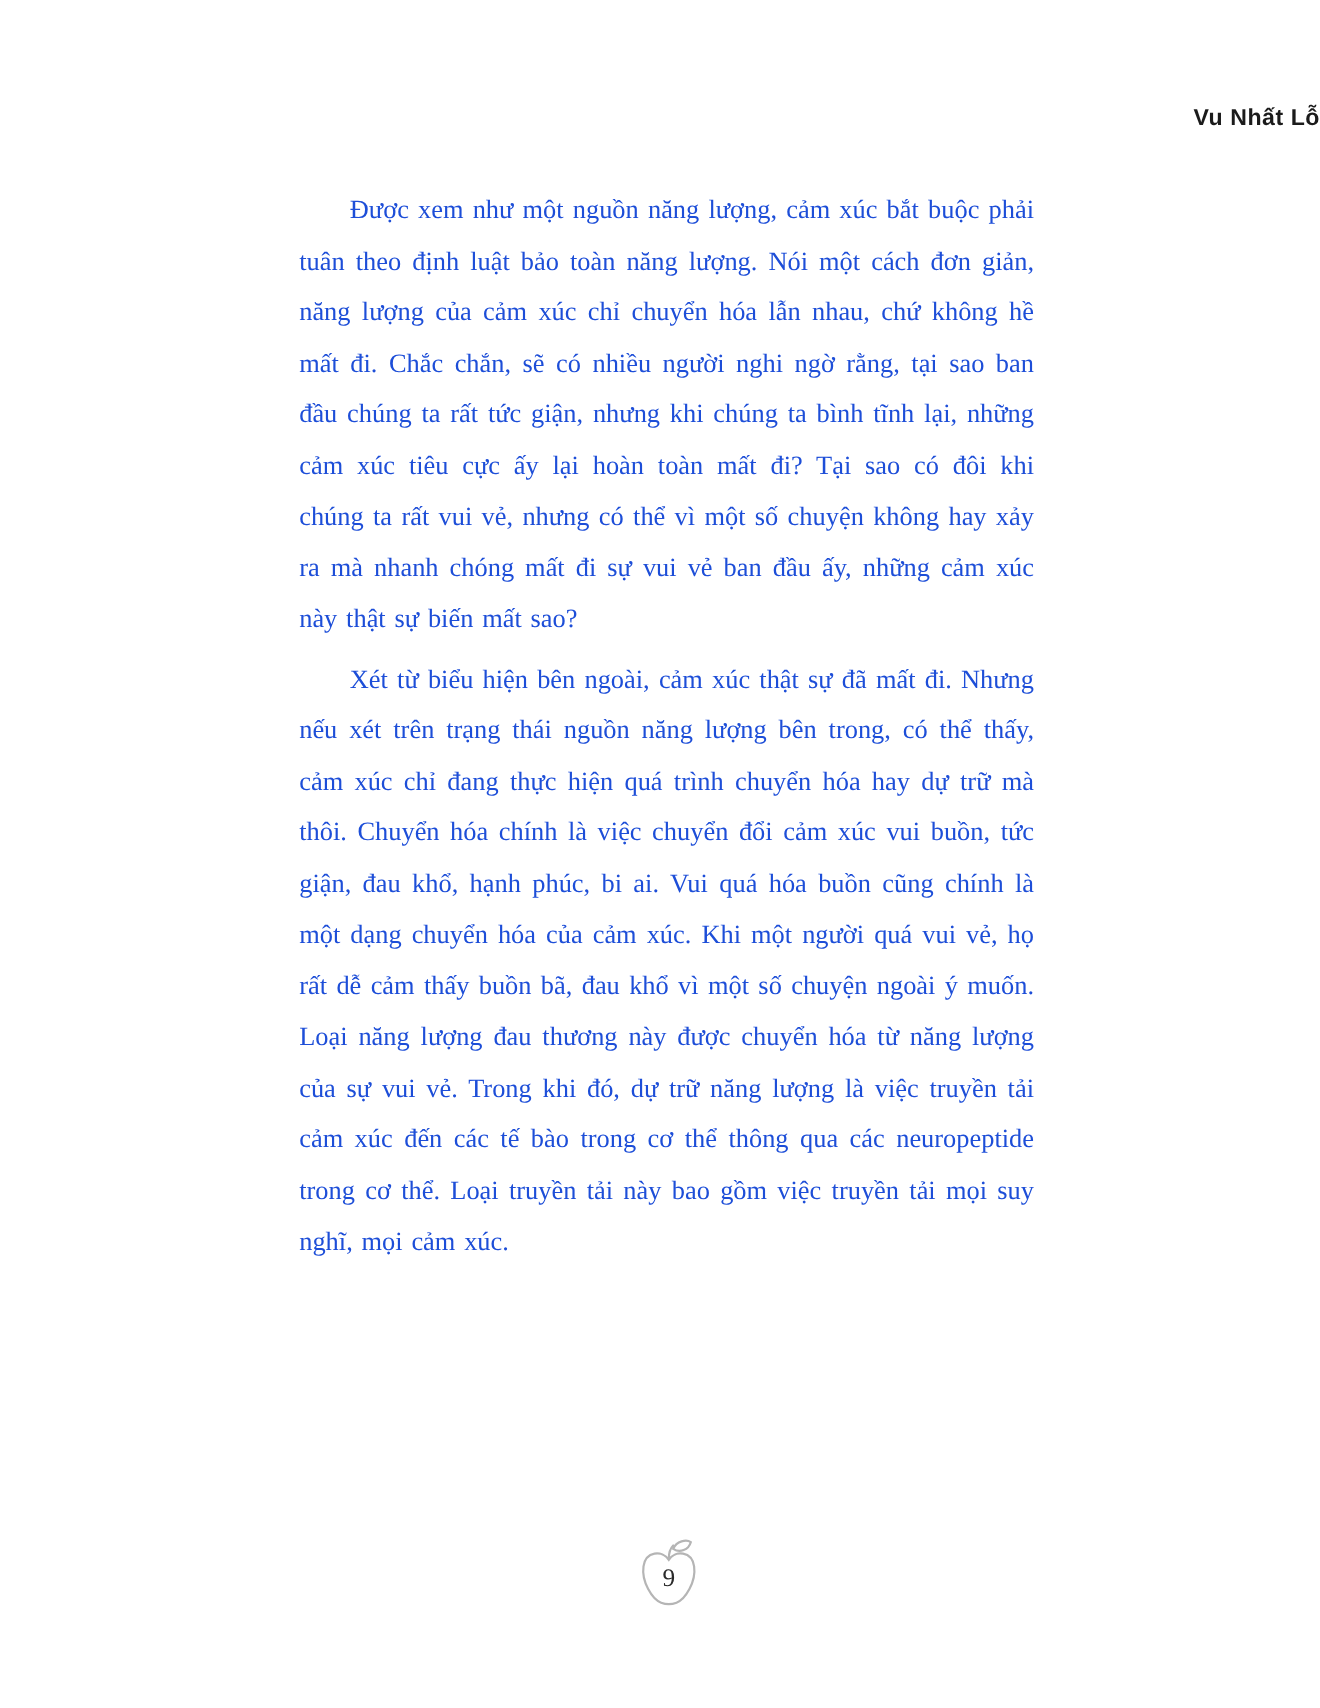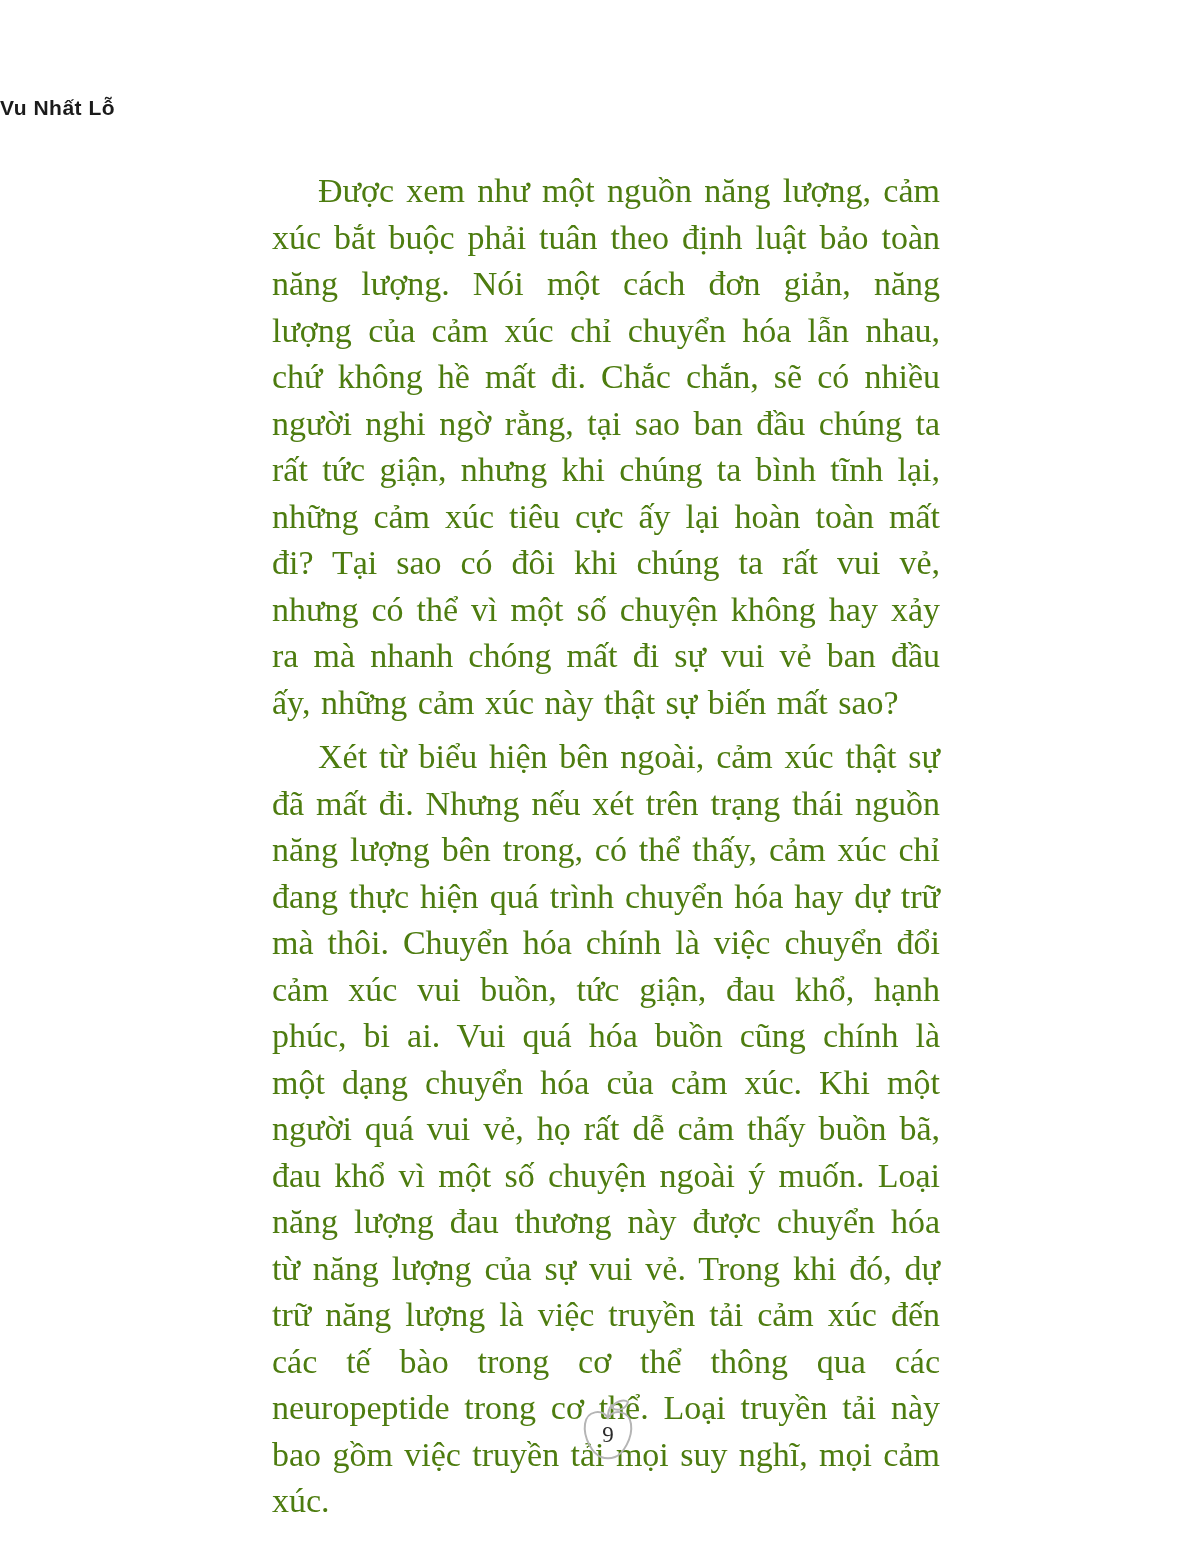--- a/index.html
+++ b/index.html
@@ -14,41 +14,41 @@
     background: #ffffff;
     overflow: hidden;
     font-family: "Liberation Serif", serif;
     color: #141414;
   }
   .running-head {
     position: absolute;
     top: 96px;
     left: 0;
     width: 1200px;
-    text-align: left;
+    text-align: right;
     font-family: "Liberation Sans", sans-serif;
     font-size: 21px;
     font-weight: 700;
     letter-spacing: 0.5px;
     color: #1b1b1b;
   }
   .body-text {
     position: absolute;
     top: 168px;
     left: 272px;
     width: 668px;
   }
   .body-text p {
     margin: 0 0 8px 0;
-    font-size: 34px;
+    font-size: 24px;
     line-height: 46.5px;
     text-align: justify;
     text-indent: 46px;
     word-spacing: 2px;
-    color: #4d7c0f;
+    color: #1d4ed8;
   }
   .page-number-wrap {
     position: absolute;
     left: 0;
     top: 1396px;
     width: 1216px; 
     display: flex;
     justify-content: center;
   }
   .apple-ornament {

